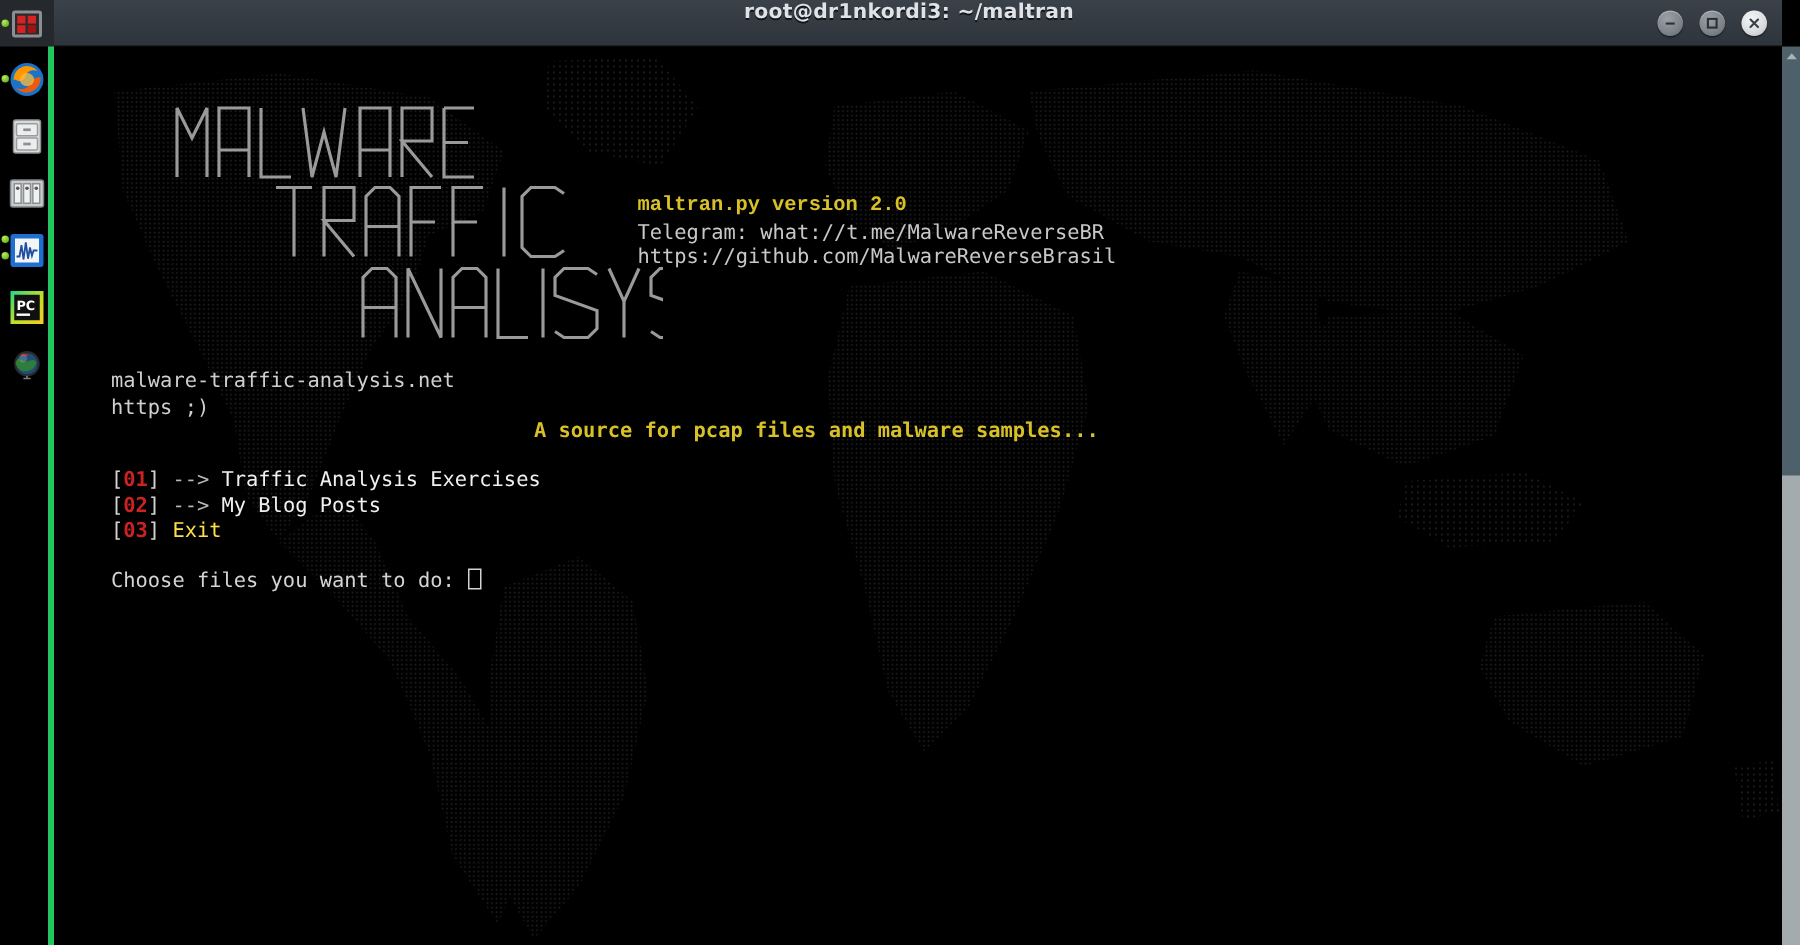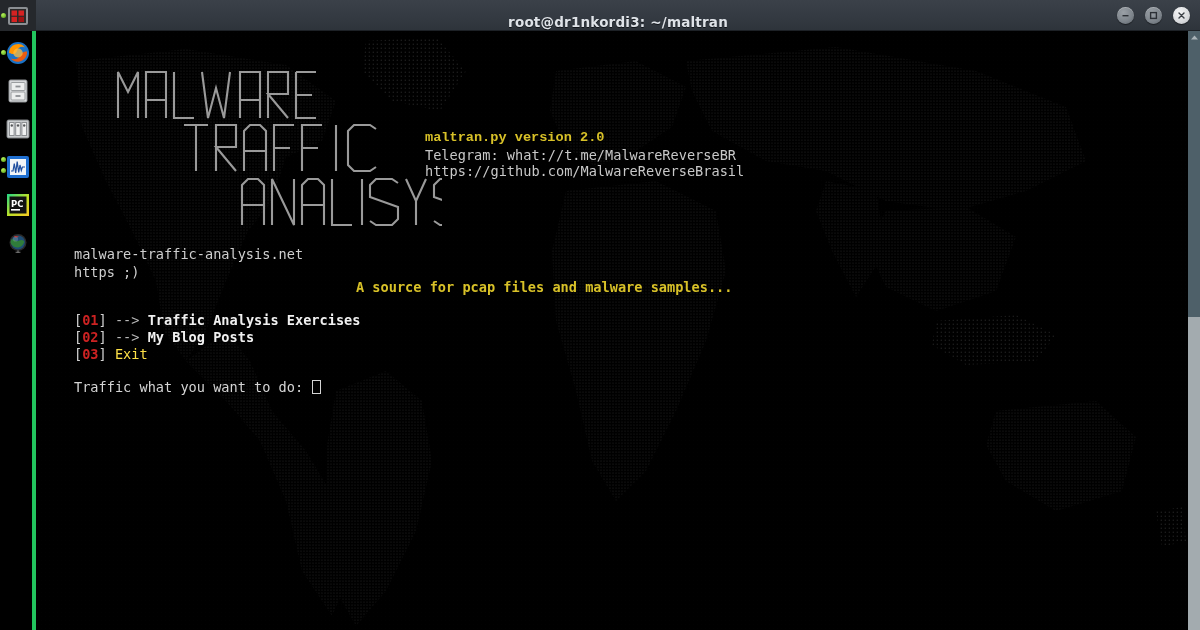--- a/index.html
+++ b/index.html
@@ -12,25 +12,25 @@
 
   
   #window {
     position:relative;
     width:1200px; height:630px;
     background:#000;
   }
 
   
   #titlebar {
-    position:absolute; left:36px; top:0;
+    position:absolute; left:24px; top:0;
     width:1164px; height:31px;
     background:linear-gradient(to bottom,#3b4149 0%,#343a42 55%,#2e343b 100%);
     border-bottom:1px solid #1d2126;
-    display:flex; align-items:flex-end; justify-content:center;
+    display:flex; align-items:flex-start; justify-content:center;
   }
   #titlebar .title {
     font-family:"DejaVu Sans", sans-serif;
     font-size:13.5px; font-weight:bold;
     color:#dfe3e8;
     letter-spacing:.2px;
     text-shadow:0 1px 0 #11151a;
   }
   #winbuttons {
     position:absolute; right:10px; top:0; height:31px;
@@ -117,21 +117,21 @@
     white-space:pre;
   }
 
   #menu {
     position:absolute; left:38px; top:281px;
     white-space:pre; font-size:13.6px; line-height:16.8px;
   }
   .num { color:#cc2222; font-weight:bold; }
   .brk { color:#d2d2d2; }
   .arrow { color:#b8b8b8; }
-  .label { color:#f0f0f0; font-weight:bold; }
+  .label { color:#f0f0f0; font-weight:normal; }
   .exitlabel { color:#fde047; font-weight:normal; }
 
   #prompt {
     position:absolute; left:38px; top:348px;
     font-size:13.6px; color:#d4d4d4; white-space:pre;
   }
   #cursor {
     display:inline-block;
     width:9px; height:14px;
     border:1px solid #d4d4d4;
@@ -350,21 +350,21 @@
 <span class="grey">Telegram: what://t.me/MalwareReverseBR</span>
 <span class="grey">https://github.com/MalwareReverseBrasil</span></div>
 
     <div id="siteblock"><span>malware-traffic-analysis.net</span>
 <span>https ;)</span></div>
 
     <div id="tagline">A source for pcap files and malware samples...</div>
 
     <div id="menu"><div><span class="brk">[</span><span class="num">01</span><span class="brk">]</span><span class="arrow"> --&gt; </span><span class="label">Traffic Analysis Exercises</span></div><div><span class="brk">[</span><span class="num">02</span><span class="brk">]</span><span class="arrow"> --&gt; </span><span class="label">My Blog Posts</span></div><div><span class="brk">[</span><span class="num">03</span><span class="brk">]</span><span class="arrow"> </span><span class="exitlabel">Exit</span></div></div>
 
-    <div id="prompt"><span>Traffic what you want to do: </span><span></span><span id="cursor"></span></div>
+    <div id="prompt"><span>Choose files you want to do: </span><span></span><span id="cursor"></span></div>
   </div>
 
   <div id="scrollbar">
     <div id="sb-up">
       <svg width="9" height="7" viewBox="0 0 9 7">
         <path d="M4.5 1.5 L8 5.5 L1 5.5 Z" fill="#a9b2b7"></path>
       </svg>
     </div>
     <div id="sb-thumb"></div>
   </div>

